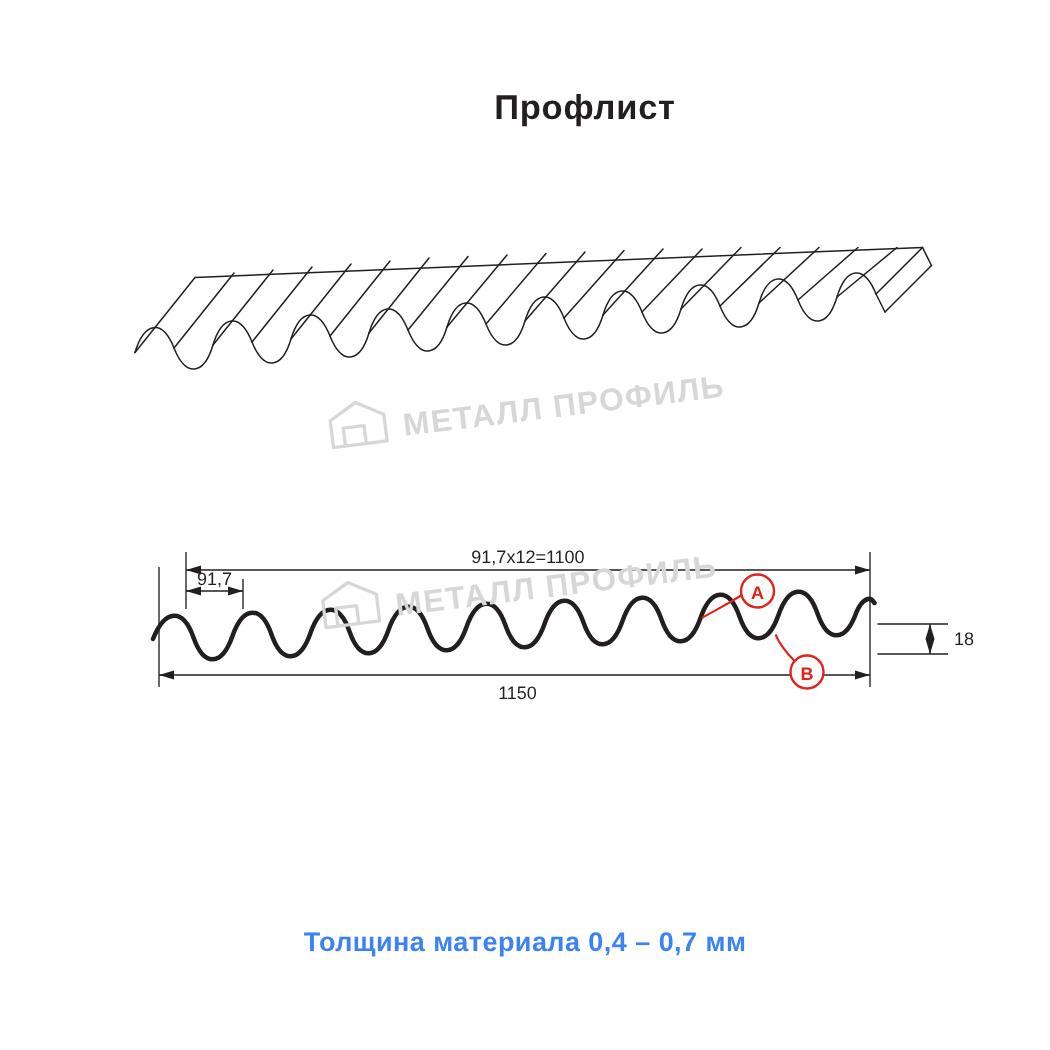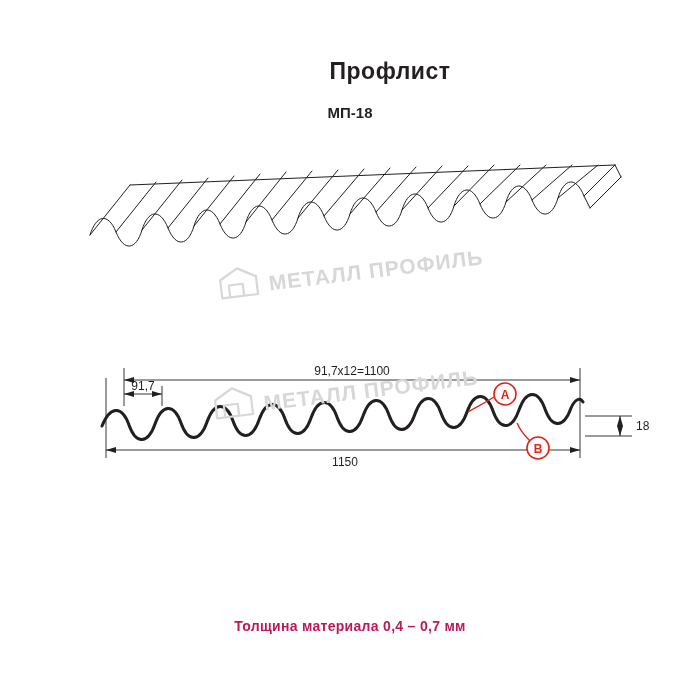--- a/index.html
+++ b/index.html
@@ -41,24 +41,24 @@
     font-size: 15px;
     font-weight: bold;
     color: #231f20;
   }
   .footer-note {
     position: absolute;
     top: 618px;
     left: 0;
     width: 700px;
     text-align: center;
-    font-size: 14px;
+    font-size: 18px;
     font-weight: bold;
     letter-spacing: 0.3px;
-    color: #be185d;
+    color: #3b82f6;
   }
   .iso-wrap {
     position: absolute;
     left: 70px;
     top: 140px;
     width: 560px;
     height: 145px;
   }
   .draw-wrap {
     position: absolute;
@@ -77,21 +77,20 @@
   .wm2 { left: 205px; top: 368px; }
   svg { display: block; overflow: visible; }
   text { font-family: "Liberation Sans", sans-serif; }
 </style>
 </head>
 <body>
 
 <div class="page">
 
   <div class="title">Профлист</div>
-  <div class="subtitle">МП-18</div>
 
   <div class="iso-wrap">
     <svg width="560" height="145" viewBox="0 0 560 145">
       <g fill="none" stroke="#231f20" stroke-width="1" stroke-linejoin="round" stroke-linecap="round">
 
         <path d="M60,45 L545,25"></path>
 
         <path d="M20,95
                  C26,75 38,72 46,92
                  C54,112 66,110 72,90

